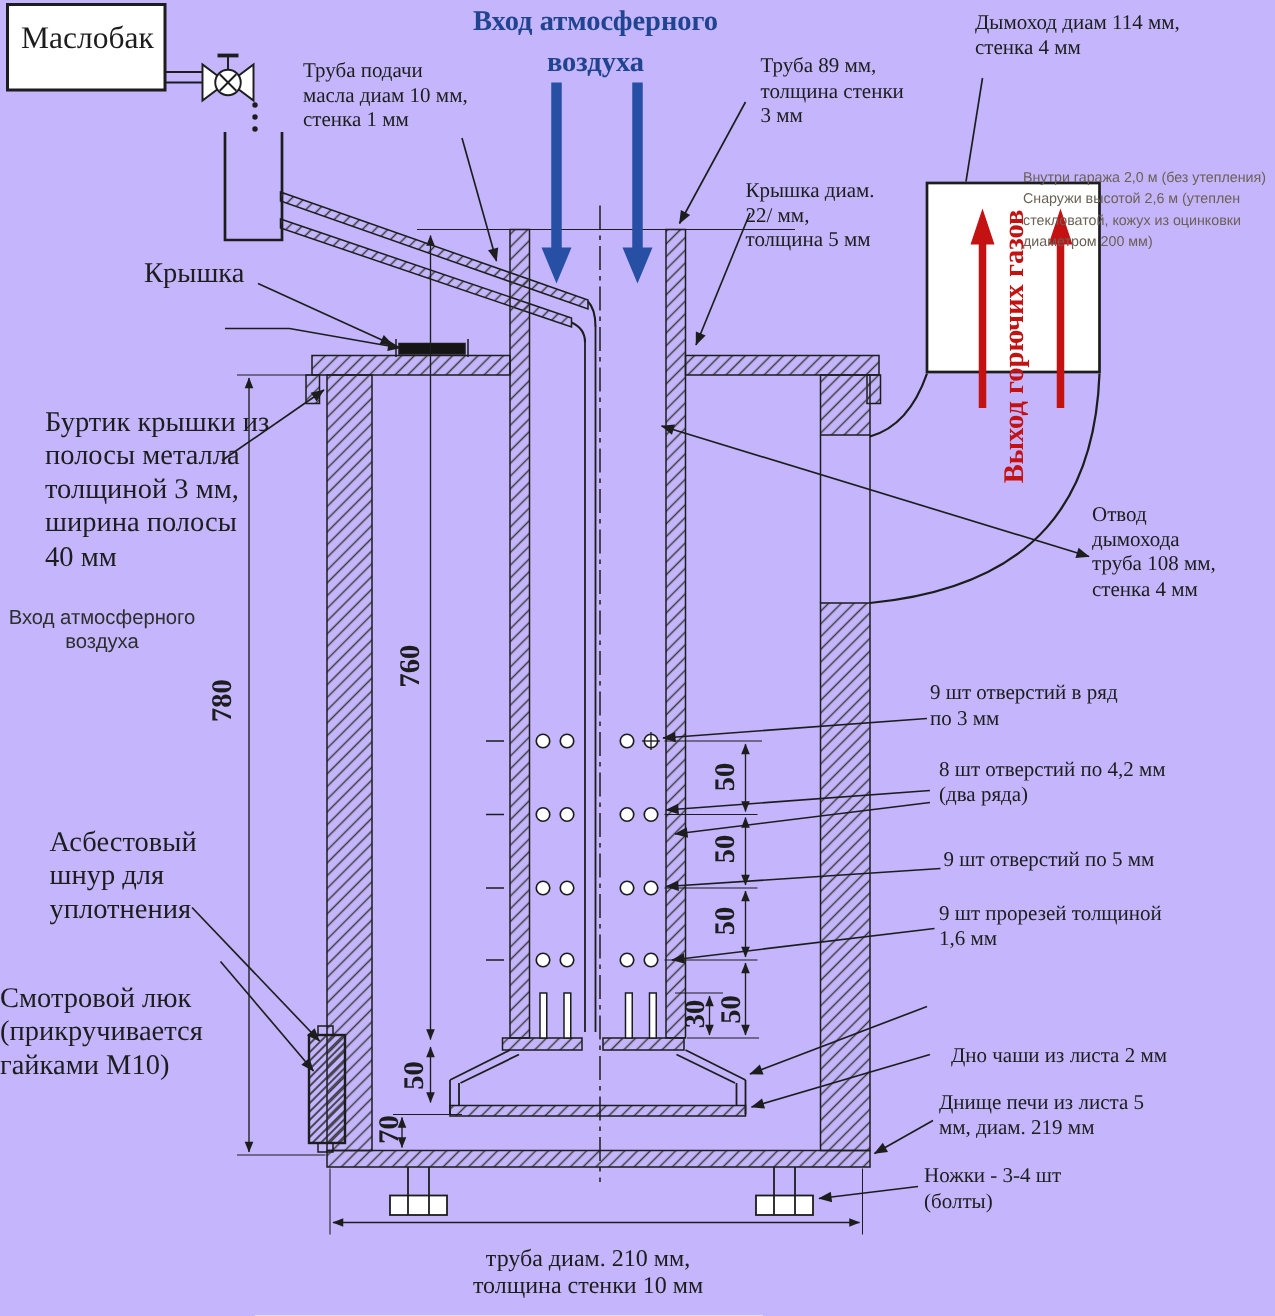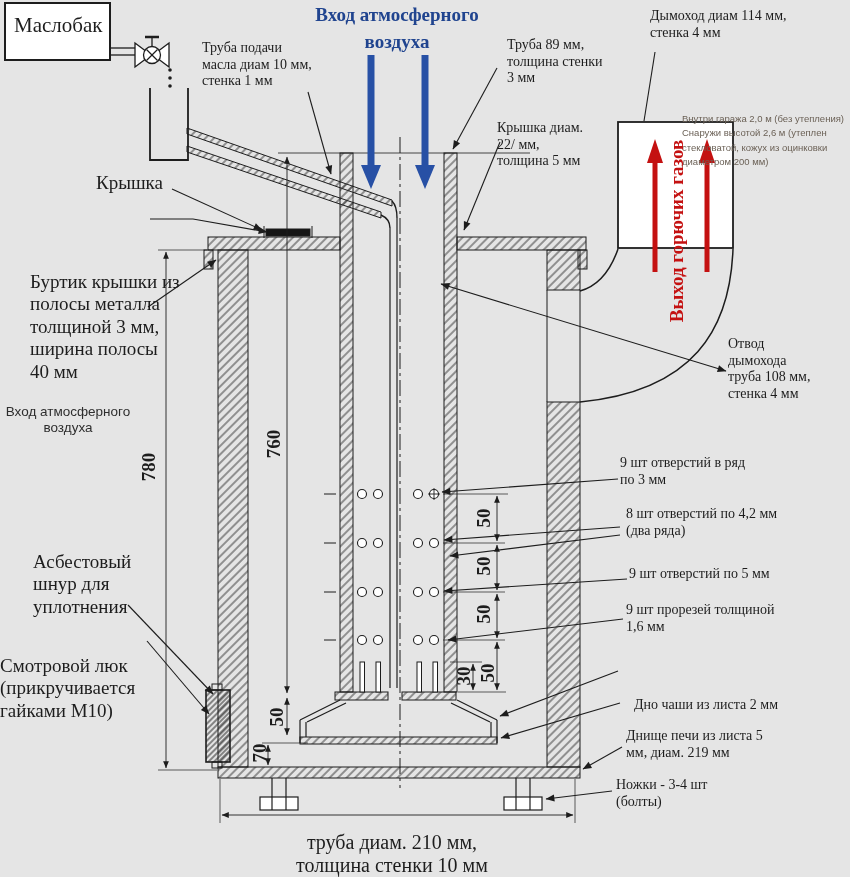--- a/index.html
+++ b/index.html
@@ -1,29 +1,29 @@
 <!DOCTYPE html>
 <html><head>
 <meta charset="utf-8">
 <style>
   html,body{margin:0;padding:0;background:#fff;}
-  .stage{position:relative;width:850px;height:877px;background:#e5e5e5;overflow:hidden;
+  .stage{position:relative;width:850px;height:877px;background:#c4b5fd;overflow:hidden;
          font-family:"Liberation Serif",serif;color:#1d1d1d;}
   .stage svg{position:absolute;left:0;top:0;}
   .lbl{position:absolute;white-space:pre-line;font-size:14px;line-height:1.18;}
   .big{font-size:19px;}
   .sans{font-family:"Liberation Sans",sans-serif;}
   .blue{color:#20448f;font-weight:bold;font-size:19px;text-align:center;line-height:1.4;}
   .note{font-size:9.5px;line-height:1.5;color:#6b6156;margin-top:36px;}
   .ctr{text-align:center;}
   .rot{position:absolute;transform:translate(-50%,-50%) rotate(-90deg);
        font-weight:bold;font-size:19px;white-space:nowrap;}
   .redrot{color:#c41111;font-size:19px;}
   .tank{font-size:21px;}
-  .cap{font-size:20px;line-height:1.15;}
+  .cap{font-size:16px;line-height:1.15;}
 </style>
 </head>
 <body>
 
 <div class="stage">
 
 <svg width="850" height="877" viewBox="0 0 850 877">
   <defs>
     <pattern id="h" patternUnits="userSpaceOnUse" width="6" height="6" patternTransform="rotate(-45)">
       <line x1="0" y1="3" x2="6" y2="3" stroke="#3a3a3a" stroke-width="1"></line>

